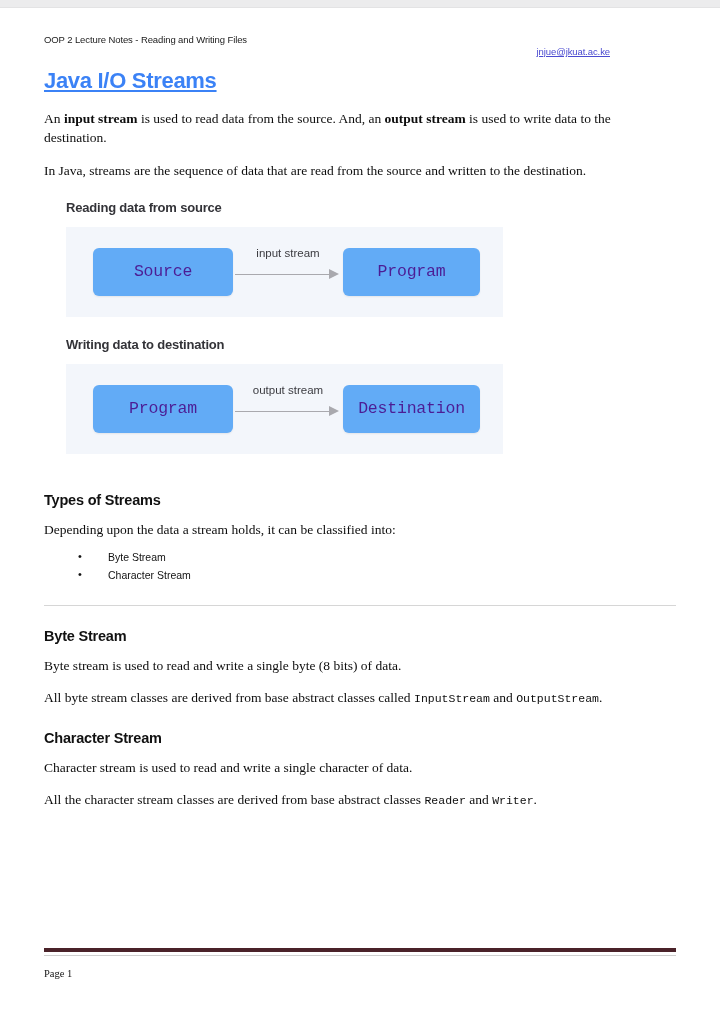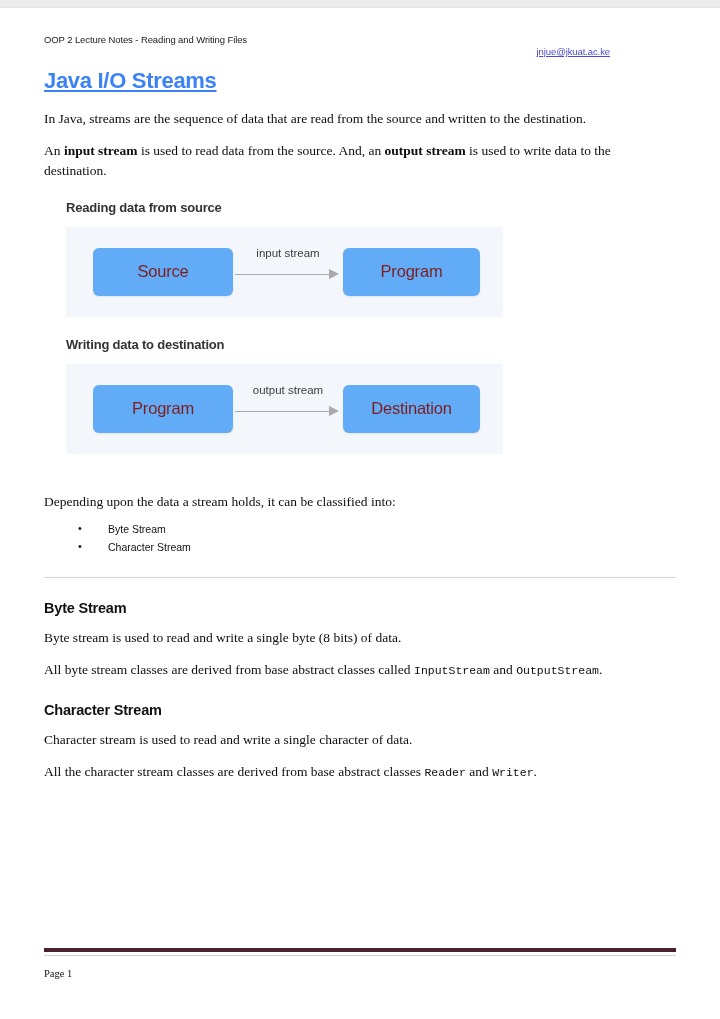--- a/index.html
+++ b/index.html
@@ -154,23 +154,23 @@
     top: 21px;
     height: 48px;
     background: #62abf6;
     border-radius: 6px;
     display: flex;
     align-items: center;
     justify-content: center;
     box-shadow: 0 1px 2px rgba(0,0,0,0.07);
   }
   .node-box span {
-    font-family: Liberation Sans, sans-serif;
+    font-family: Liberation Mono, monospace;
     font-size: 16.5px;
-    color: #7f1d1d;
+    color: #4c1d95;
     letter-spacing: -0.2px;
     white-space: nowrap;
   }
   .node-left  { left: 27px;  width: 140px; }
   .node-right { left: 277px; width: 137px; }
 
   .arrow-wrap {
     position: absolute;
     left: 167px;
     top: 21px;
@@ -240,23 +240,23 @@
 <div class="page">
   <div class="content">
 
     <div class="doc-header">
       <div class="course-line">OOP 2 Lecture Notes - Reading and Writing Files</div>
       <a class="email-link" href="#">jnjue@jkuat.ac.ke</a>
     </div>
 
     <h1 class="doc-title">Java I/O Streams</h1>
 
+    <p class="body-text"><span>An </span><span class="bold">input stream</span><span> is used to read data from the source. And, an </span><span class="bold">output stream</span><span> is used to write data to the destination.</span></p>
+
     <p class="body-text">In Java, streams are the sequence of data that are read from the source and written to the destination.</p>
-
-    <p class="body-text"><span>An </span><span class="bold">input stream</span><span> is used to read data from the source. And, an </span><span class="bold">output stream</span><span> is used to write data to the destination.</span></p>
 
     <div class="figure-block">
       <div class="figure-caption">Reading data from source</div>
       <div class="figure-panel">
         <div class="node-box node-left">
           <span>Source</span>
         </div>
         <div class="arrow-wrap">
           <div class="arrow-label">input stream</div>
           <div class="arrow-line"></div>
@@ -280,20 +280,21 @@
           <div class="arrow-head"></div>
         </div>
         <div class="node-box node-right">
           <span>Destination</span>
         </div>
       </div>
     </div>
 
     <div style="height:38px"></div>
 
+    <h2 class="section-title">Types of Streams</h2>
     <p class="body-text">Depending upon the data a stream holds, it can be classified into:</p>
     <ul class="bullets">
       <li>Byte Stream</li>
       <li>Character Stream</li>
     </ul>
 
     <hr class="divider">
 
     <h2 class="section-title">Byte Stream</h2>
     <p class="body-text">Byte stream is used to read and write a single byte (8 bits) of data.</p>

